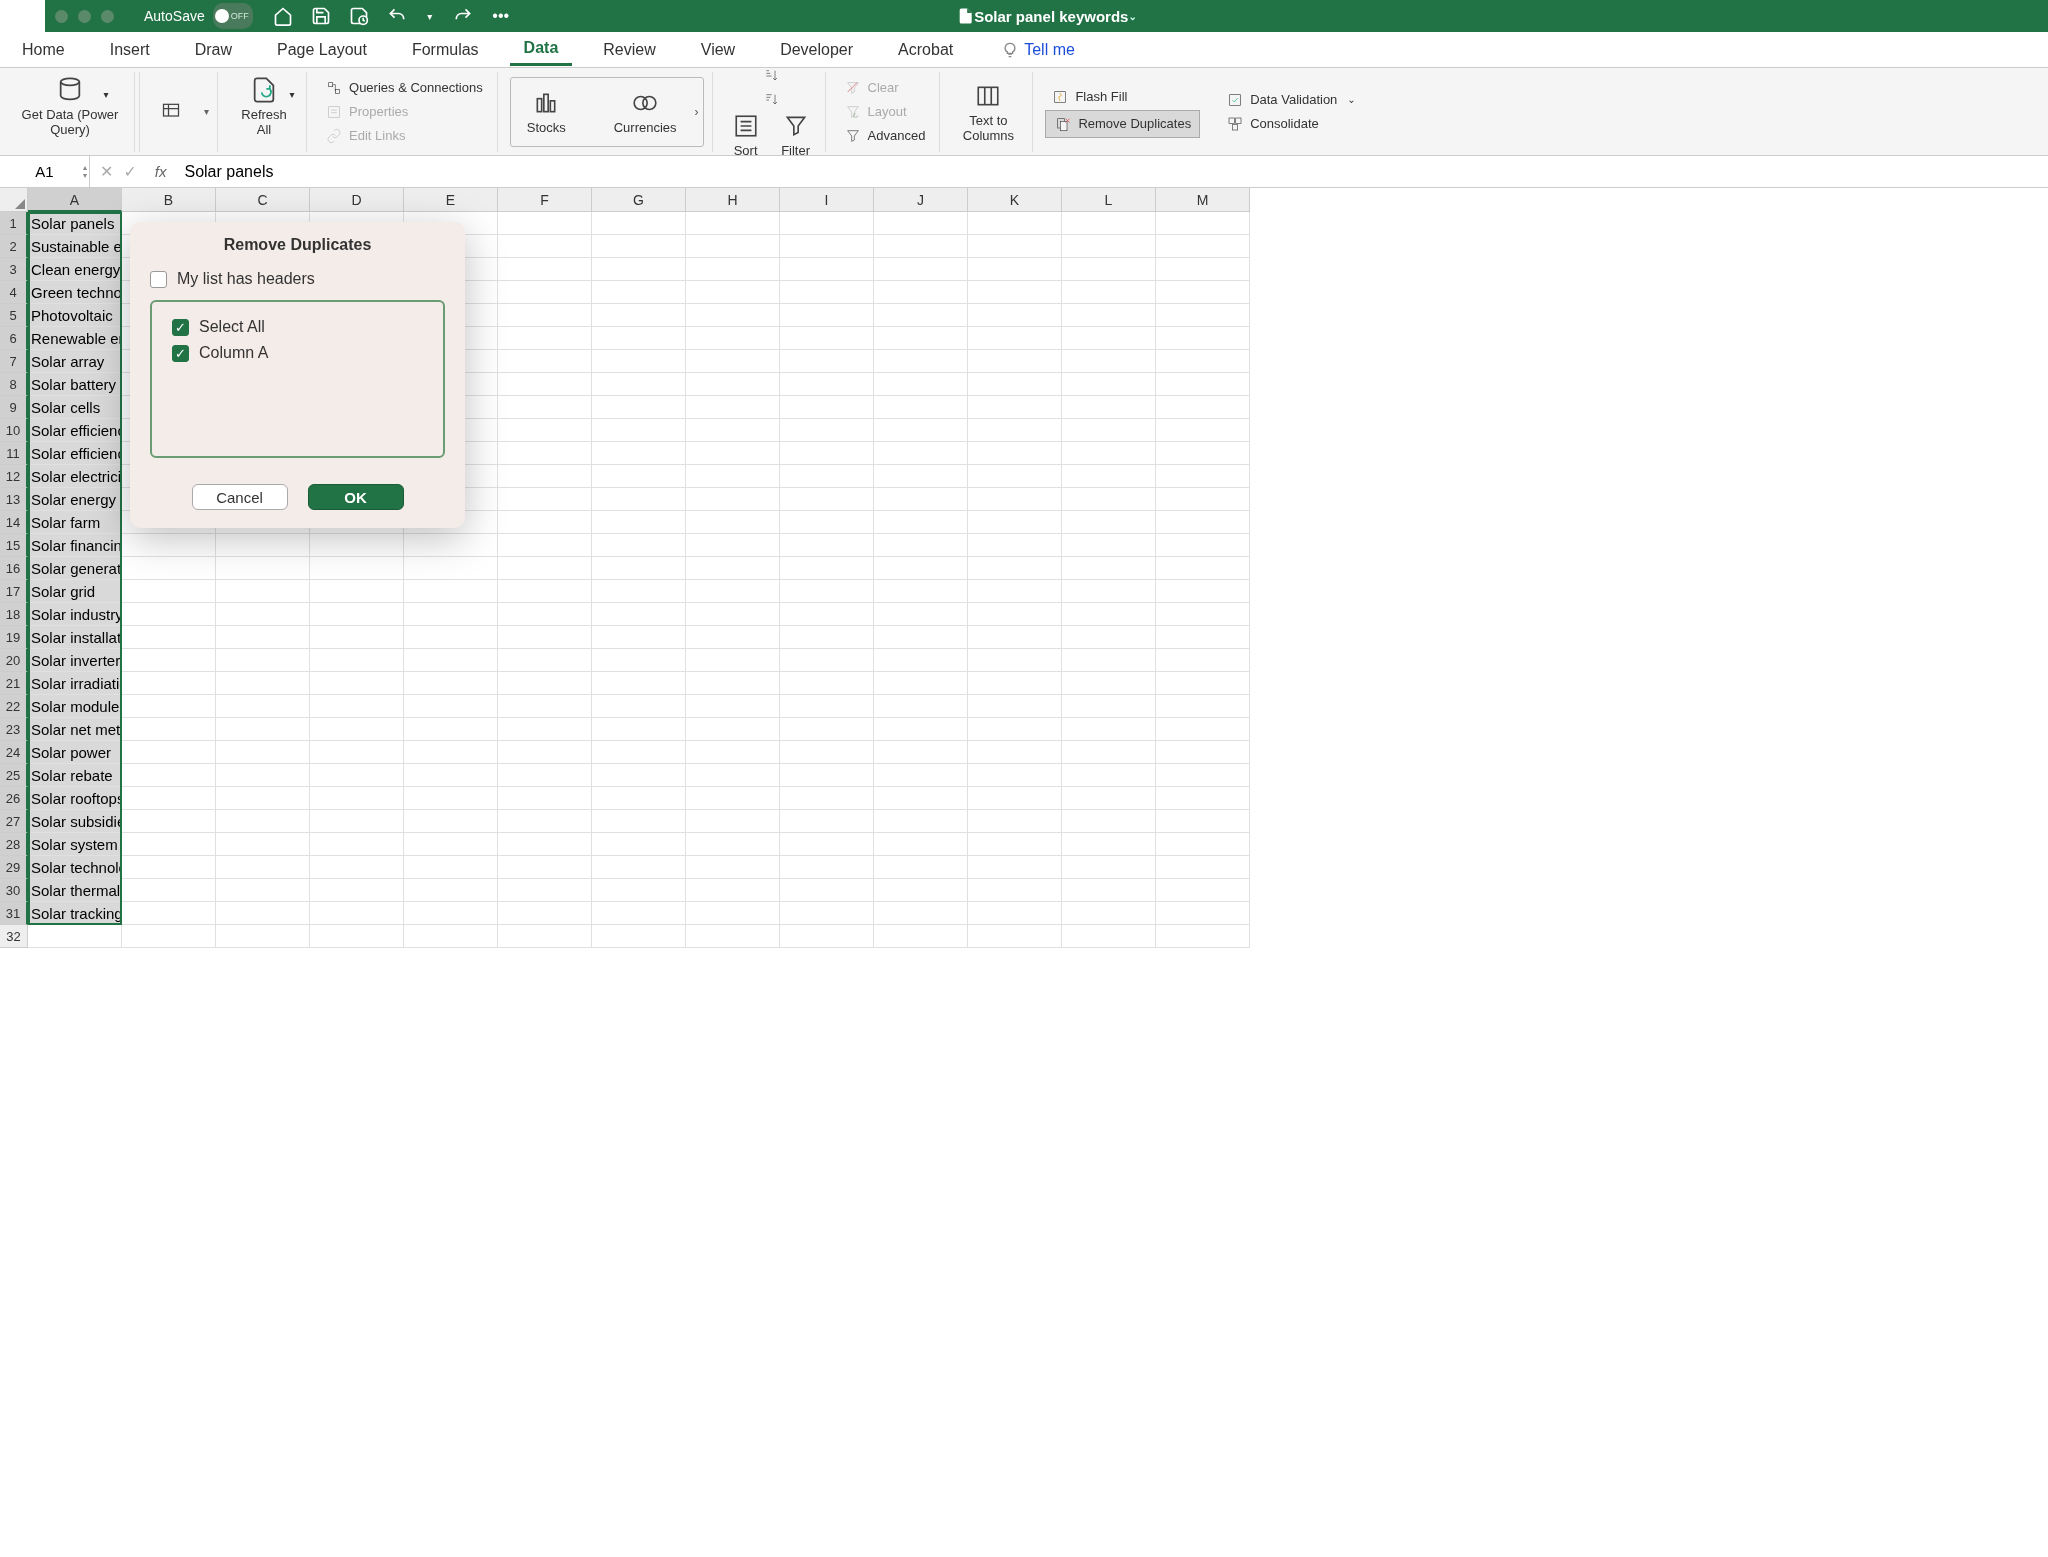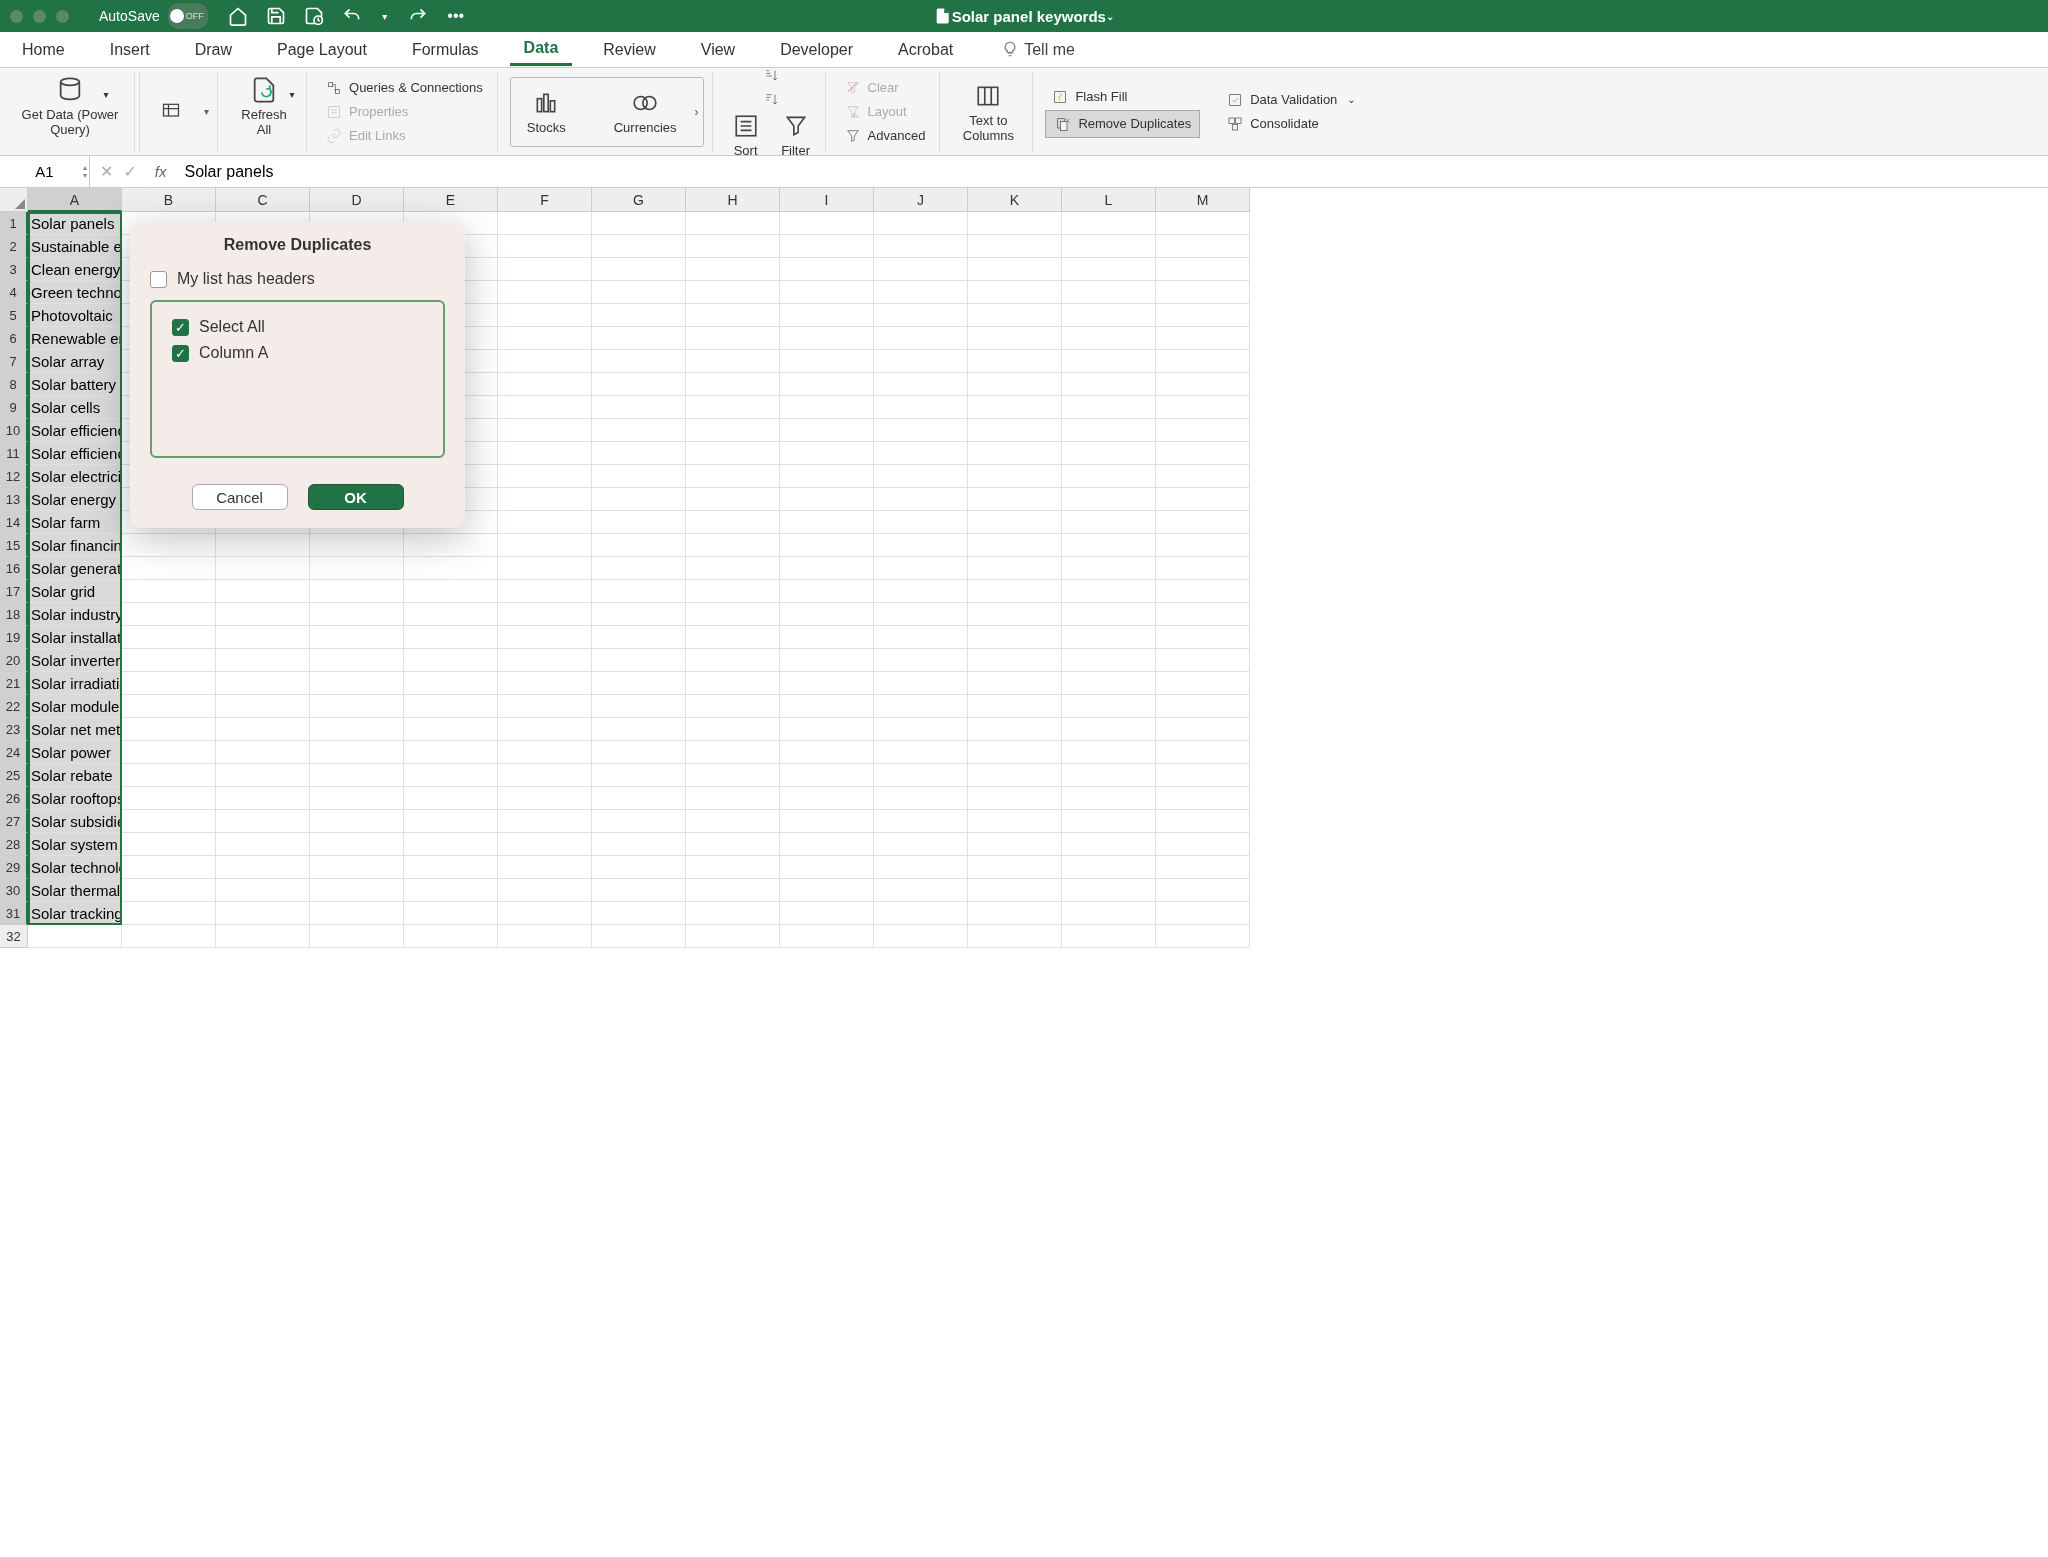--- a/index.html
+++ b/index.html
@@ -1,34 +1,34 @@
 <!DOCTYPE html>
 <html><head>
 <meta charset="utf-8">
 <style>
 * { box-sizing: border-box; margin: 0; padding: 0; font-family: -apple-system, BlinkMacSystemFont, "Segoe UI", sans-serif; }
 body { background: #fff; overflow: hidden; width: 2048px; height: 1557px; position: relative; }
 
 
-.titlebar { background: #217346; height: 32px; display: flex; align-items: center; padding: 0 10px; color: #fff; position: relative; }
+.titlebar { background: #217346; height: 32px; display: flex; align-items: center; padding: 0 10px; color: #fff; position: relative; margin-left: 45px; }
 .window-controls { display: flex; gap: 10px; }
 .wc { width: 13px; height: 13px; border-radius: 50%; background: #5a8a6a; }
 .autosave { display: flex; align-items: center; margin-left: 30px; gap: 8px; font-size: 14px; }
 .toggle { width: 40px; height: 26px; background: #4a7a5c; border-radius: 10px; position: relative; display:flex; align-items:center; }
 .toggle-knob { width: 14px; height: 14px; background: #fff; border-radius: 50%; margin-left:2px; }
 .toggle-lbl { font-size:9px; position:absolute; right:4px; color:#cfe8d8;}
 .title-icons { display: flex; gap: 18px; margin-left: 20px; align-items: center; }
 .ticon { width: 20px; height: 20px; color: #fff; display:flex; align-items:center; justify-content:center; }
 .filename { position: absolute; left: 50%; transform: translateX(-50%); display: flex; align-items: center; font-size: 15px; font-weight: 600; }
 
 
 .tabs { background: #fff; border-bottom: 1px solid #ccc; height: 36px; display: flex; align-items: center; padding: 0 8px; gap: 17px; }
 .tab { padding: 6px 14px; font-size: 16px; color: #333; cursor: pointer; }
 .tab.active { color: #217346; font-weight: 700; border-bottom: 3px solid #217346; padding-bottom:6px; }
-.tellme { display:flex; align-items:flex-start; gap:6px; margin-left:18px; color:#404040; font-size:16px; }
+.tellme { display:flex; align-items:center; gap:6px; margin-left:18px; color:#1d4ed8; font-size:16px; }
 .bulb { width:16px; height:16px; }
 
 
 .ribbon { background: #f5f5f5; border-bottom: 1px solid #ccc; height: 88px; display: flex; align-items: center; padding: 4px 6px; gap: 4px; }
 .rgroup { display: flex; flex-direction: column; align-items: center; justify-content: center; padding: 0 8px; border-right: 1px solid #ddd; height: 80px; }
 .rgroup:last-child { border-right: none; }
 .rbtn-big { display: flex; flex-direction: column; align-items: center; cursor: pointer; padding: 2px 6px; font-size: 13px; text-align:center; color:#333; }
 .rbtn-big .ricon { width: 34px; height: 30px; display:flex; align-items:center; justify-content:center; margin-bottom:2px; }
 .rbtn-small { display: flex; align-items: center; gap: 6px; font-size: 13px; padding: 2px 6px; color:#333; cursor:pointer; }
 .rbtn-small.disabled { color:#aaa; }

